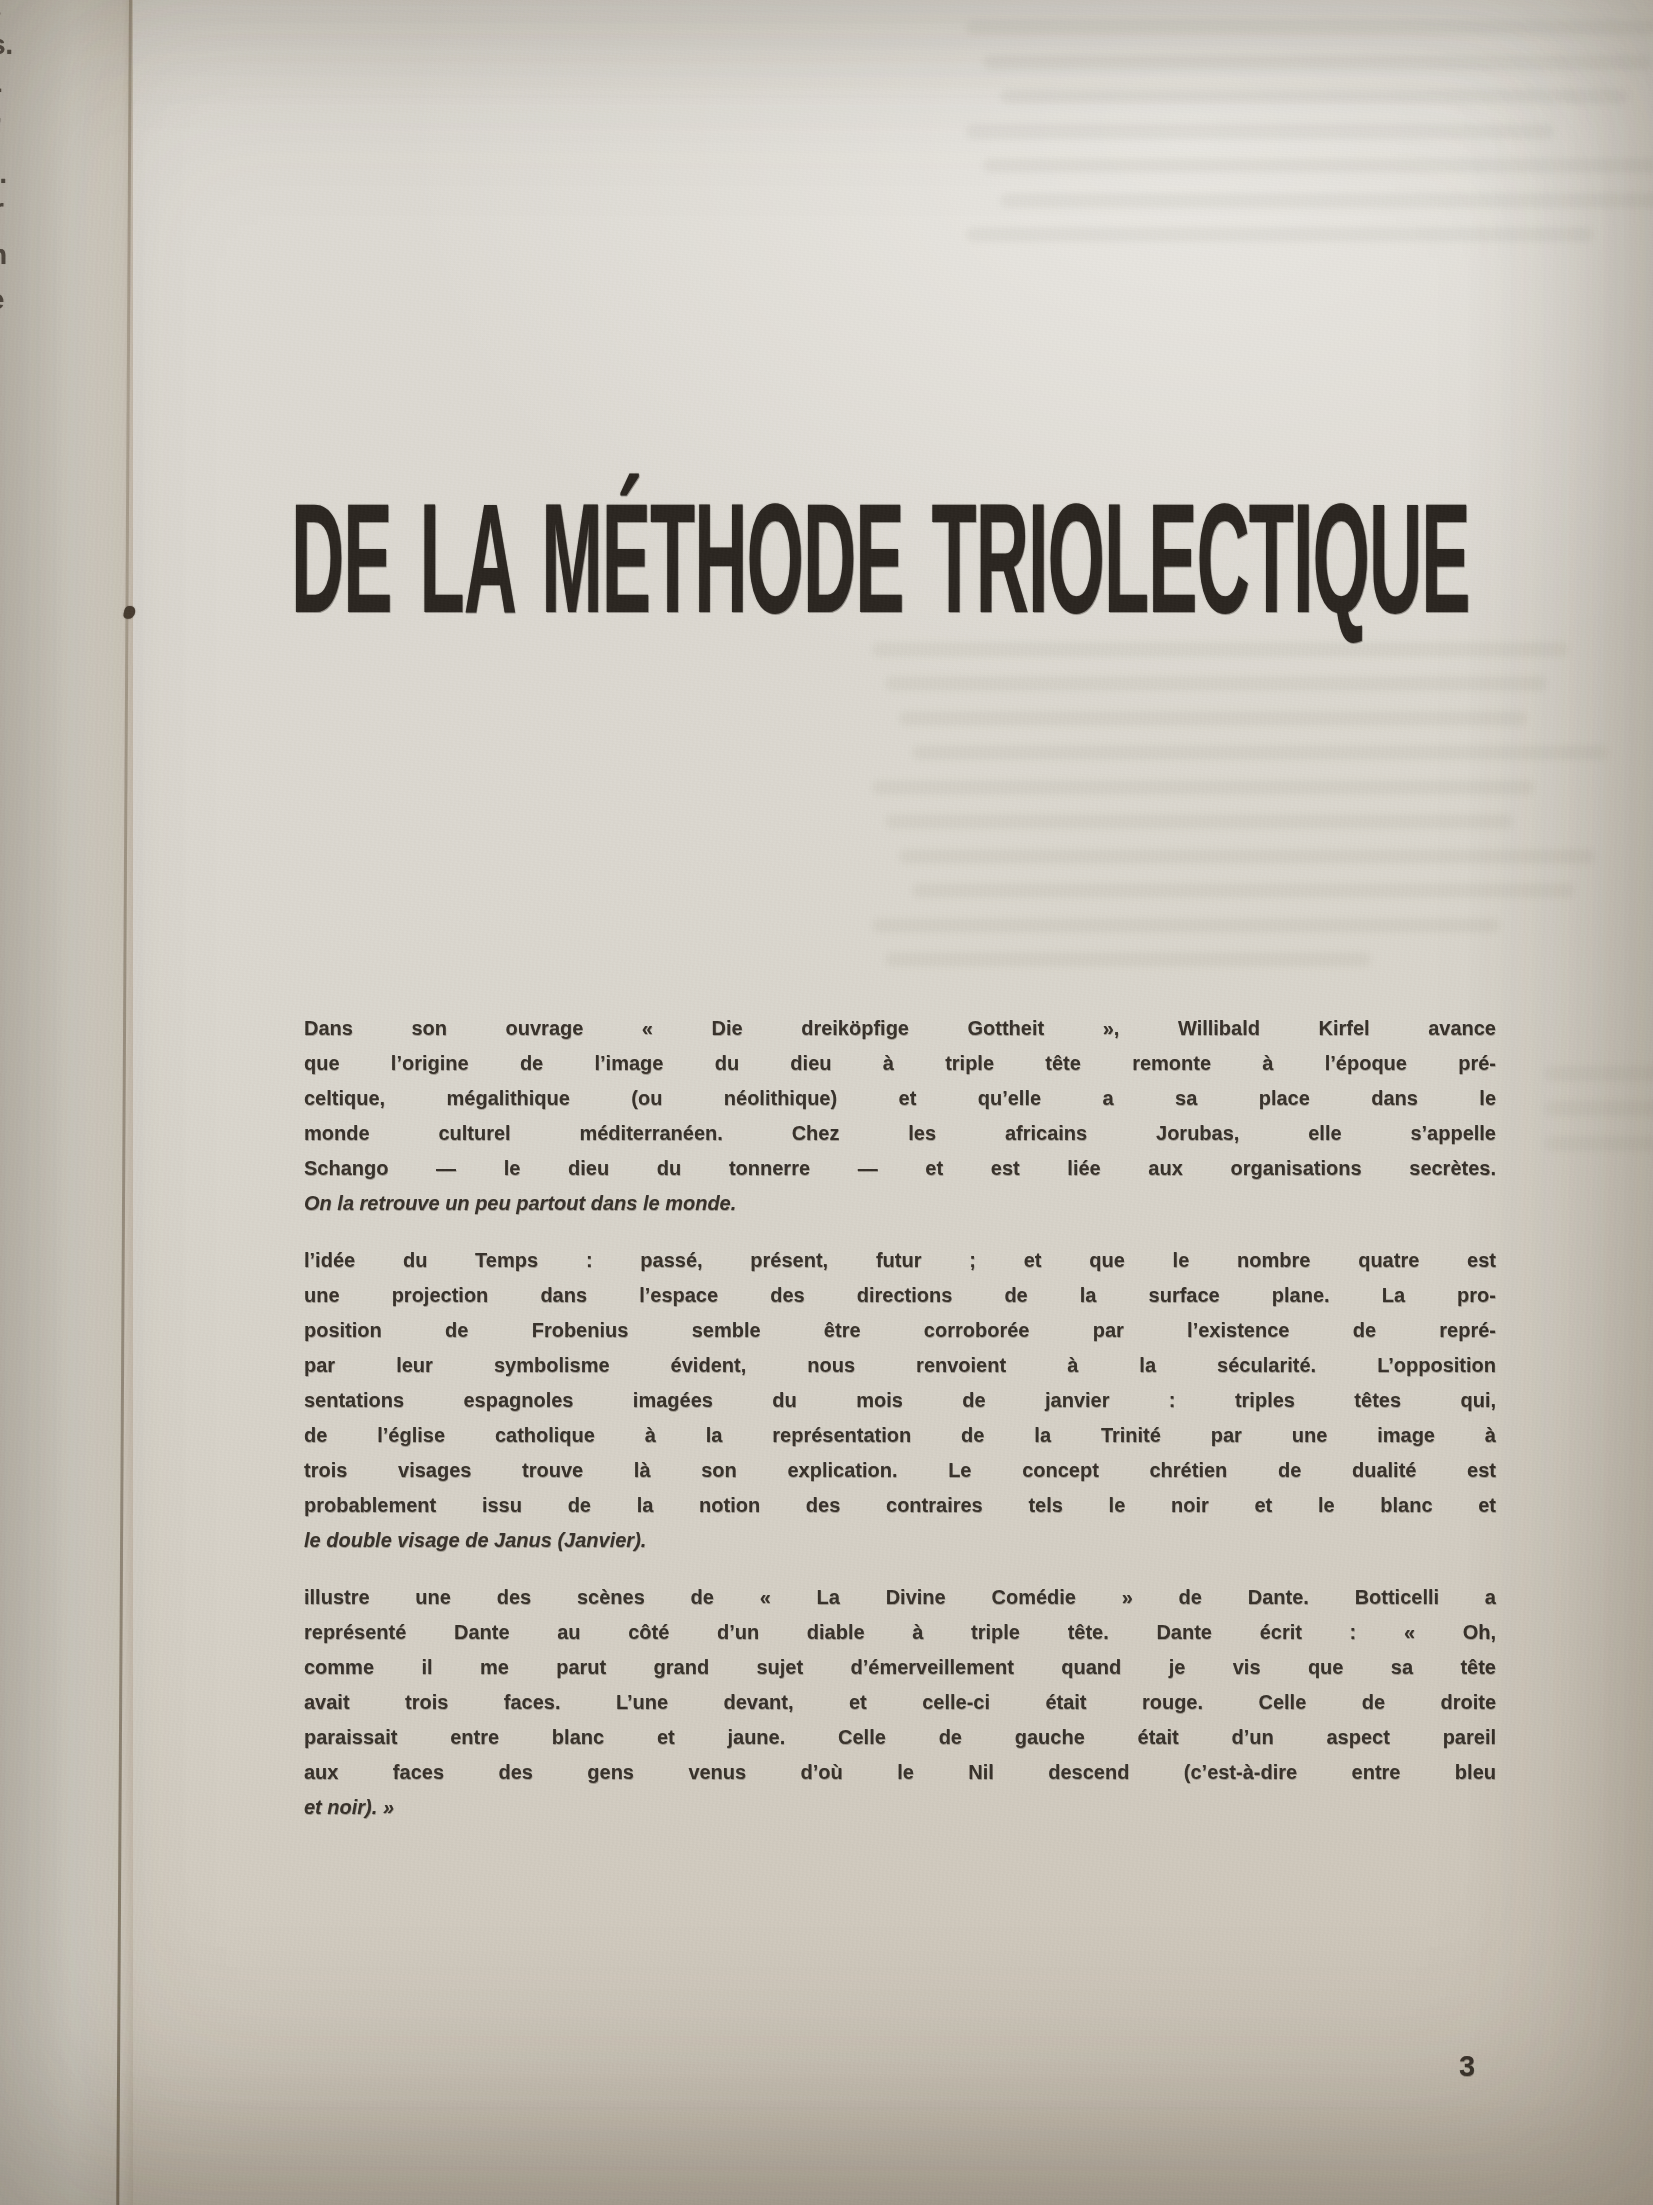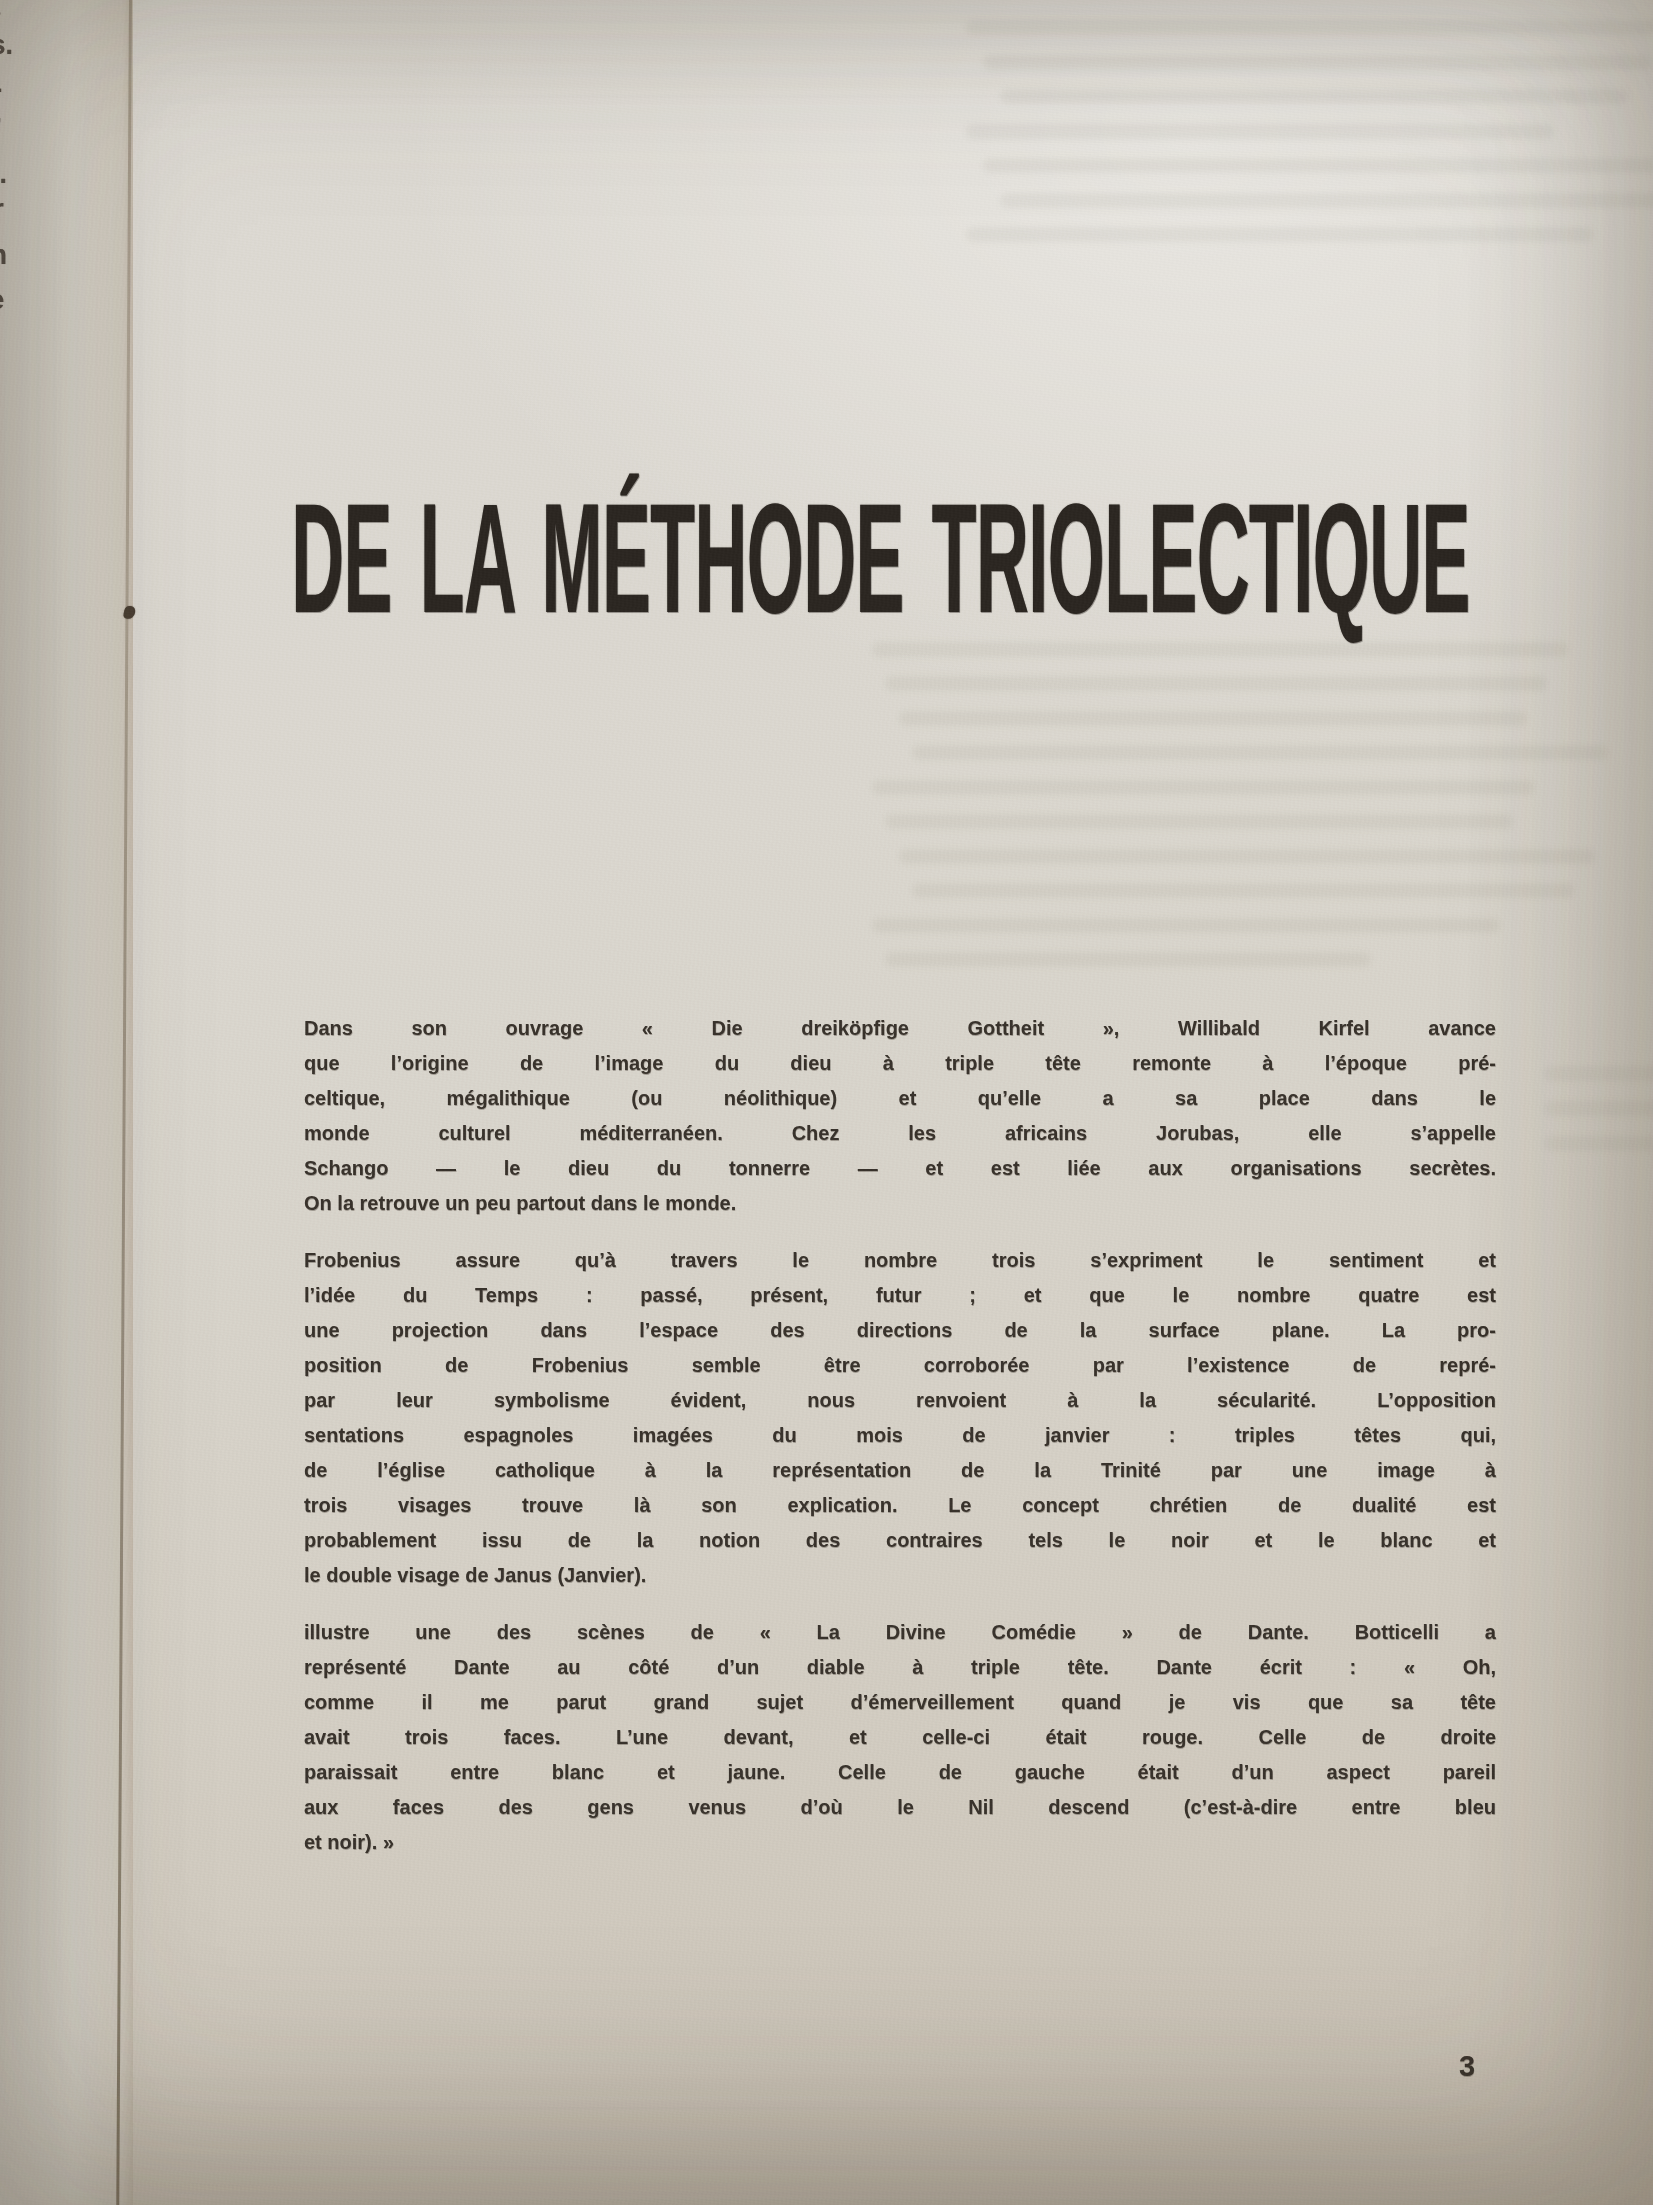--- a/index.html
+++ b/index.html
@@ -43,21 +43,21 @@
     color:#2b2621; white-space:nowrap; transform-origin:left top;
     text-shadow:1.4px 1.4px 0.7px rgba(43,38,33,.35), 0 0 2px rgba(43,38,33,.4);
   }
   .body-text{
     position:absolute; left:304px; top:1011px; width:1192px;
     color:#38322b; font-size:20px; font-weight:700; line-height:35px;
     text-shadow:0.4px 0.6px 0.5px rgba(56,48,40,.35);
   }
   .para{margin:0 0 22px 0;}
   .line{text-align:justify; text-align-last:justify;}
-  .line.last{text-align-last:left;}
+  .line.last{text-align-last:left;font-style:italic;}
   .page-number{
     position:absolute; left:1459px; top:2050px;
     color:#39332c; font-size:29px; font-weight:700;
     text-shadow:0.3px 0.5px 0.4px rgba(56,48,40,.35);
   }
   
   .grain{
     position:absolute; inset:0; pointer-events:none; opacity:.5;
     background-image:
       repeating-linear-gradient(7deg,  rgba(255,255,255,.015) 0 1.4px, rgba(0,0,0,.015) 1.4px 2.7px),
@@ -122,21 +122,20 @@
     <div class="body-text" id="body-text">
         <div class="para">
           <div class="line">Dans son ouvrage « Die dreiköpfige Gottheit », Willibald Kirfel avance</div>
           <div class="line">que l’origine de l’image du dieu à triple tête remonte à l’époque pré-</div>
           <div class="line">celtique, mégalithique (ou néolithique) et qu’elle a sa place dans le</div>
           <div class="line">monde culturel méditerranéen. Chez les africains Jorubas, elle s’appelle</div>
           <div class="line">Schango — le dieu du tonnerre — et est liée aux organisations secrètes.</div>
           <div class="line last">On la retrouve un peu partout dans le monde.</div>
         </div>
         <div class="para">
-          <div class="line">Frobenius assure qu’à travers le nombre trois s’expriment le sentiment et</div>
           <div class="line">l’idée du Temps : passé, présent, futur ; et que le nombre quatre est</div>
           <div class="line">une projection dans l’espace des directions de la surface plane. La pro-</div>
           <div class="line">position de Frobenius semble être corroborée par l’existence de repré-</div>
           <div class="line">par leur symbolisme évident, nous renvoient à la sécularité. L’opposition</div>
           <div class="line">sentations espagnoles imagées du mois de janvier : triples têtes qui,</div>
           <div class="line">de l’église catholique à la représentation de la Trinité par une image à</div>
           <div class="line">trois visages trouve là son explication. Le concept chrétien de dualité est</div>
           <div class="line">probablement issu de la notion des contraires tels le noir et le blanc et</div>
           <div class="line last">le double visage de Janus (Janvier).</div>
         </div>

